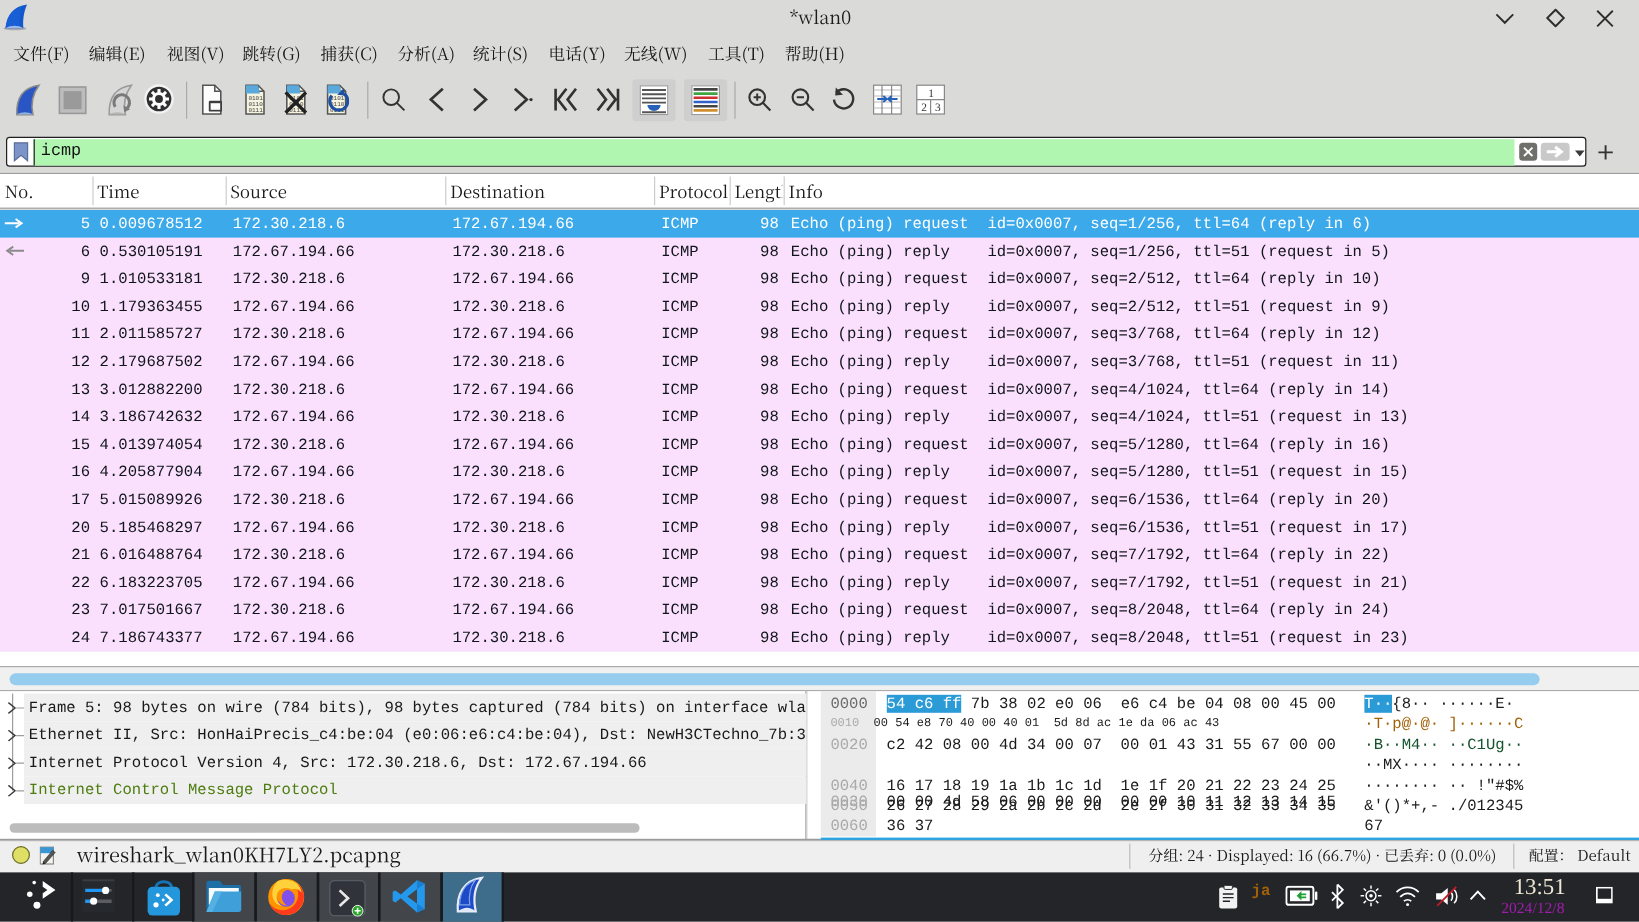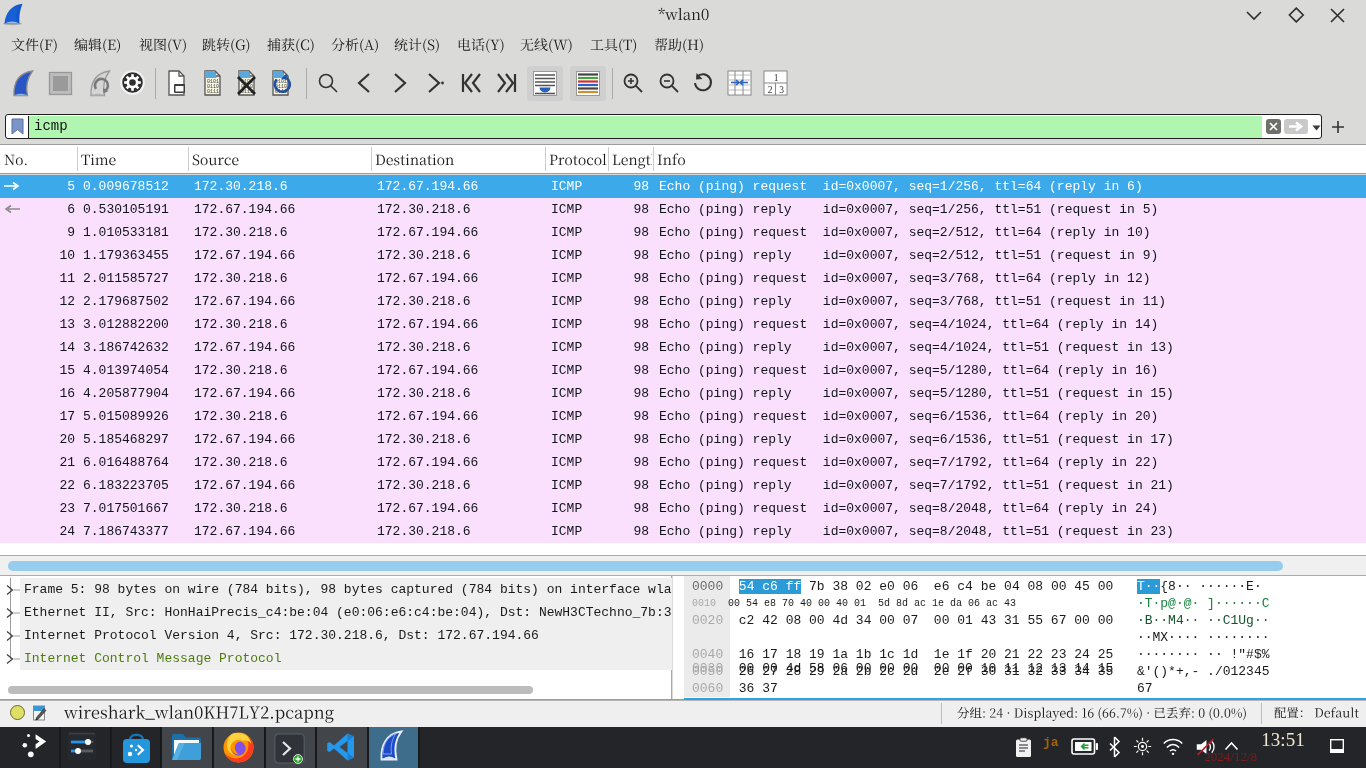--- a/index.html
+++ b/index.html
@@ -304,21 +304,21 @@
     <path d="M7.5 5 H14" stroke="#9d9d9d" stroke-width="1"></path>
   </svg>
 <div class="abs" style="left:8px;top:686px;width:525px;height:8px;background:#bcbcbc;border-radius:4px"></div>
 <div class="abs" style="left:673px;top:576px;width:693px;height:123px;background:#ffffff"></div>
 <div class="abs" style="left:684px;top:576px;width:46px;height:121px;background:#ebebeb"></div>
 <div class="abs" style="left:0px;top:699px;width:684px;height:1px;background:#9a9a9a"></div>
 <div class="abs" style="left:684px;top:697.5px;width:682px;height:2px;background:#2da3e0"></div>
 <div class="abs mono" style="left:692px;top:577.5px;height:17px;line-height:17px;font-size:13px;color:#1b1b1b;white-space:pre"><span style="color:#6b6b6b">0000</span>  <span style="background:#2b9bd7;color:#fff">54 c6 ff</span> 7b 38 02 e0 06  e6 c4 be 04 08 00 45 00</div>
 <div class="abs mono" style="left:1136.9px;top:577.5px;height:17px;line-height:17px;font-size:13px;color:#1b1b1b;white-space:pre"><span style="background:#2b9bd7;color:#fff">T··</span>{8·· ······E·</div>
 <div class="abs mono" style="left:692px;top:594.5px;height:17px;line-height:17px;font-size:10px;color:#1b1b1b;white-space:pre"><span style="color:#a9a9a9">0010</span>  00 54 e8 70 40 00 40 01  5d 8d ac 1e da 06 ac 43</div>
-<div class="abs mono" style="left:1136.9px;top:594.5px;height:17px;line-height:17px;font-size:13px;color:#15803d;white-space:pre">·T·p@·@· ]······C</div>
+<div class="abs mono" style="left:1136.9px;top:594.5px;height:17px;line-height:17px;font-size:13px;color:#a16207;white-space:pre">·T·p@·@· ]······C</div>
 <div class="abs mono" style="left:692px;top:611.5px;height:17px;line-height:17px;font-size:13px;color:#1b1b1b;white-space:pre"><span style="color:#a9a9a9">0020</span>  c2 42 08 00 4d 34 00 07  00 01 43 31 55 67 00 00</div>
 <div class="abs mono" style="left:1136.9px;top:611.5px;height:17px;line-height:17px;font-size:13px;color:#14532d;white-space:pre">·B··M4·· ··C1Ug··</div>
 <div class="abs mono" style="left:692px;top:660px;height:17px;line-height:17px;font-size:13px;color:#1b1b1b;white-space:pre"><span style="color:#a9a9a9">0030</span>  00 00 4d 58 06 00 00 00  00 00 10 11 12 13 14 15</div>
 <div class="abs mono" style="left:1136.9px;top:628.5px;height:17px;line-height:17px;font-size:13px;color:#1b1b1b;white-space:pre">··MX···· ········</div>
 <div class="abs mono" style="left:692px;top:645.5px;height:17px;line-height:17px;font-size:13px;color:#1b1b1b;white-space:pre"><span style="color:#a9a9a9">0040</span>  16 17 18 19 1a 1b 1c 1d  1e 1f 20 21 22 23 24 25</div>
 <div class="abs mono" style="left:1136.9px;top:645.5px;height:17px;line-height:17px;font-size:13px;color:#1b1b1b;white-space:pre">········ ·· !"#$%</div>
 <div class="abs mono" style="left:692px;top:662.5px;height:17px;line-height:17px;font-size:13px;color:#1b1b1b;white-space:pre"><span style="color:#a9a9a9">0050</span>  26 27 28 29 2a 2b 2c 2d  2e 2f 30 31 32 33 34 35</div>
 <div class="abs mono" style="left:1136.9px;top:662.5px;height:17px;line-height:17px;font-size:13px;color:#1b1b1b;white-space:pre">&amp;'()*+,- ./012345</div>
 <div class="abs mono" style="left:692px;top:679.5px;height:17px;line-height:17px;font-size:13px;color:#1b1b1b;white-space:pre"><span style="color:#a9a9a9">0060</span>  36 37</div>
 <div class="abs mono" style="left:1136.9px;top:679.5px;height:17px;line-height:17px;font-size:13px;color:#1b1b1b;white-space:pre">67</div>
@@ -438,16 +438,16 @@
   </svg>
 <svg class="abs" style="left:1195px;top:737px" width="22" height="20" viewBox="0 0 25 22">
 <path d="M2 8 H7 L13 3 V19 L7 14 H2 Z" fill="#fff"></path>
 <path d="M16 7 C18 9 18 13 16 15 M19 4.5 C22.5 8 22.5 14 19 17.5" stroke="#fff" stroke-width="1.5" fill="none"></path>
 <path d="M3 20 L21 2" stroke="#c01c28" stroke-width="1.8"></path>
   </svg>
 <svg class="abs" style="left:1224px;top:741px" width="15" height="10" viewBox="0 0 15 10">
     <path d="M1.5 8.5 L7.5 2 L13.5 8.5" stroke="#fff" stroke-width="1.6" fill="none"></path>
   </svg>
 <div class="abs" style="left:1251px;top:729px;width:64px;text-align:center;font-size:19px;line-height:21px;color:#efe7d3">13:51</div>
-<div class="abs" style="left:1193px;top:749px;width:64px;text-align:right;font-size:13px;line-height:15px;color:#7f1d1d">2024/12/8</div>
+<div class="abs" style="left:1251px;top:749px;width:64px;text-align:left;font-size:13px;line-height:15px;color:#a21caf">2024/12/8</div>
 <svg class="abs" style="left:1330px;top:739px" width="14" height="14" viewBox="0 0 14 14">
     <rect x="0.7" y="0.7" width="12.6" height="12.6" fill="none" stroke="#fff" stroke-width="1.4"></rect>
     <rect x="0.7" y="10" width="12.6" height="3.3" fill="#fff"></rect>
   </svg>
 </body></html>

